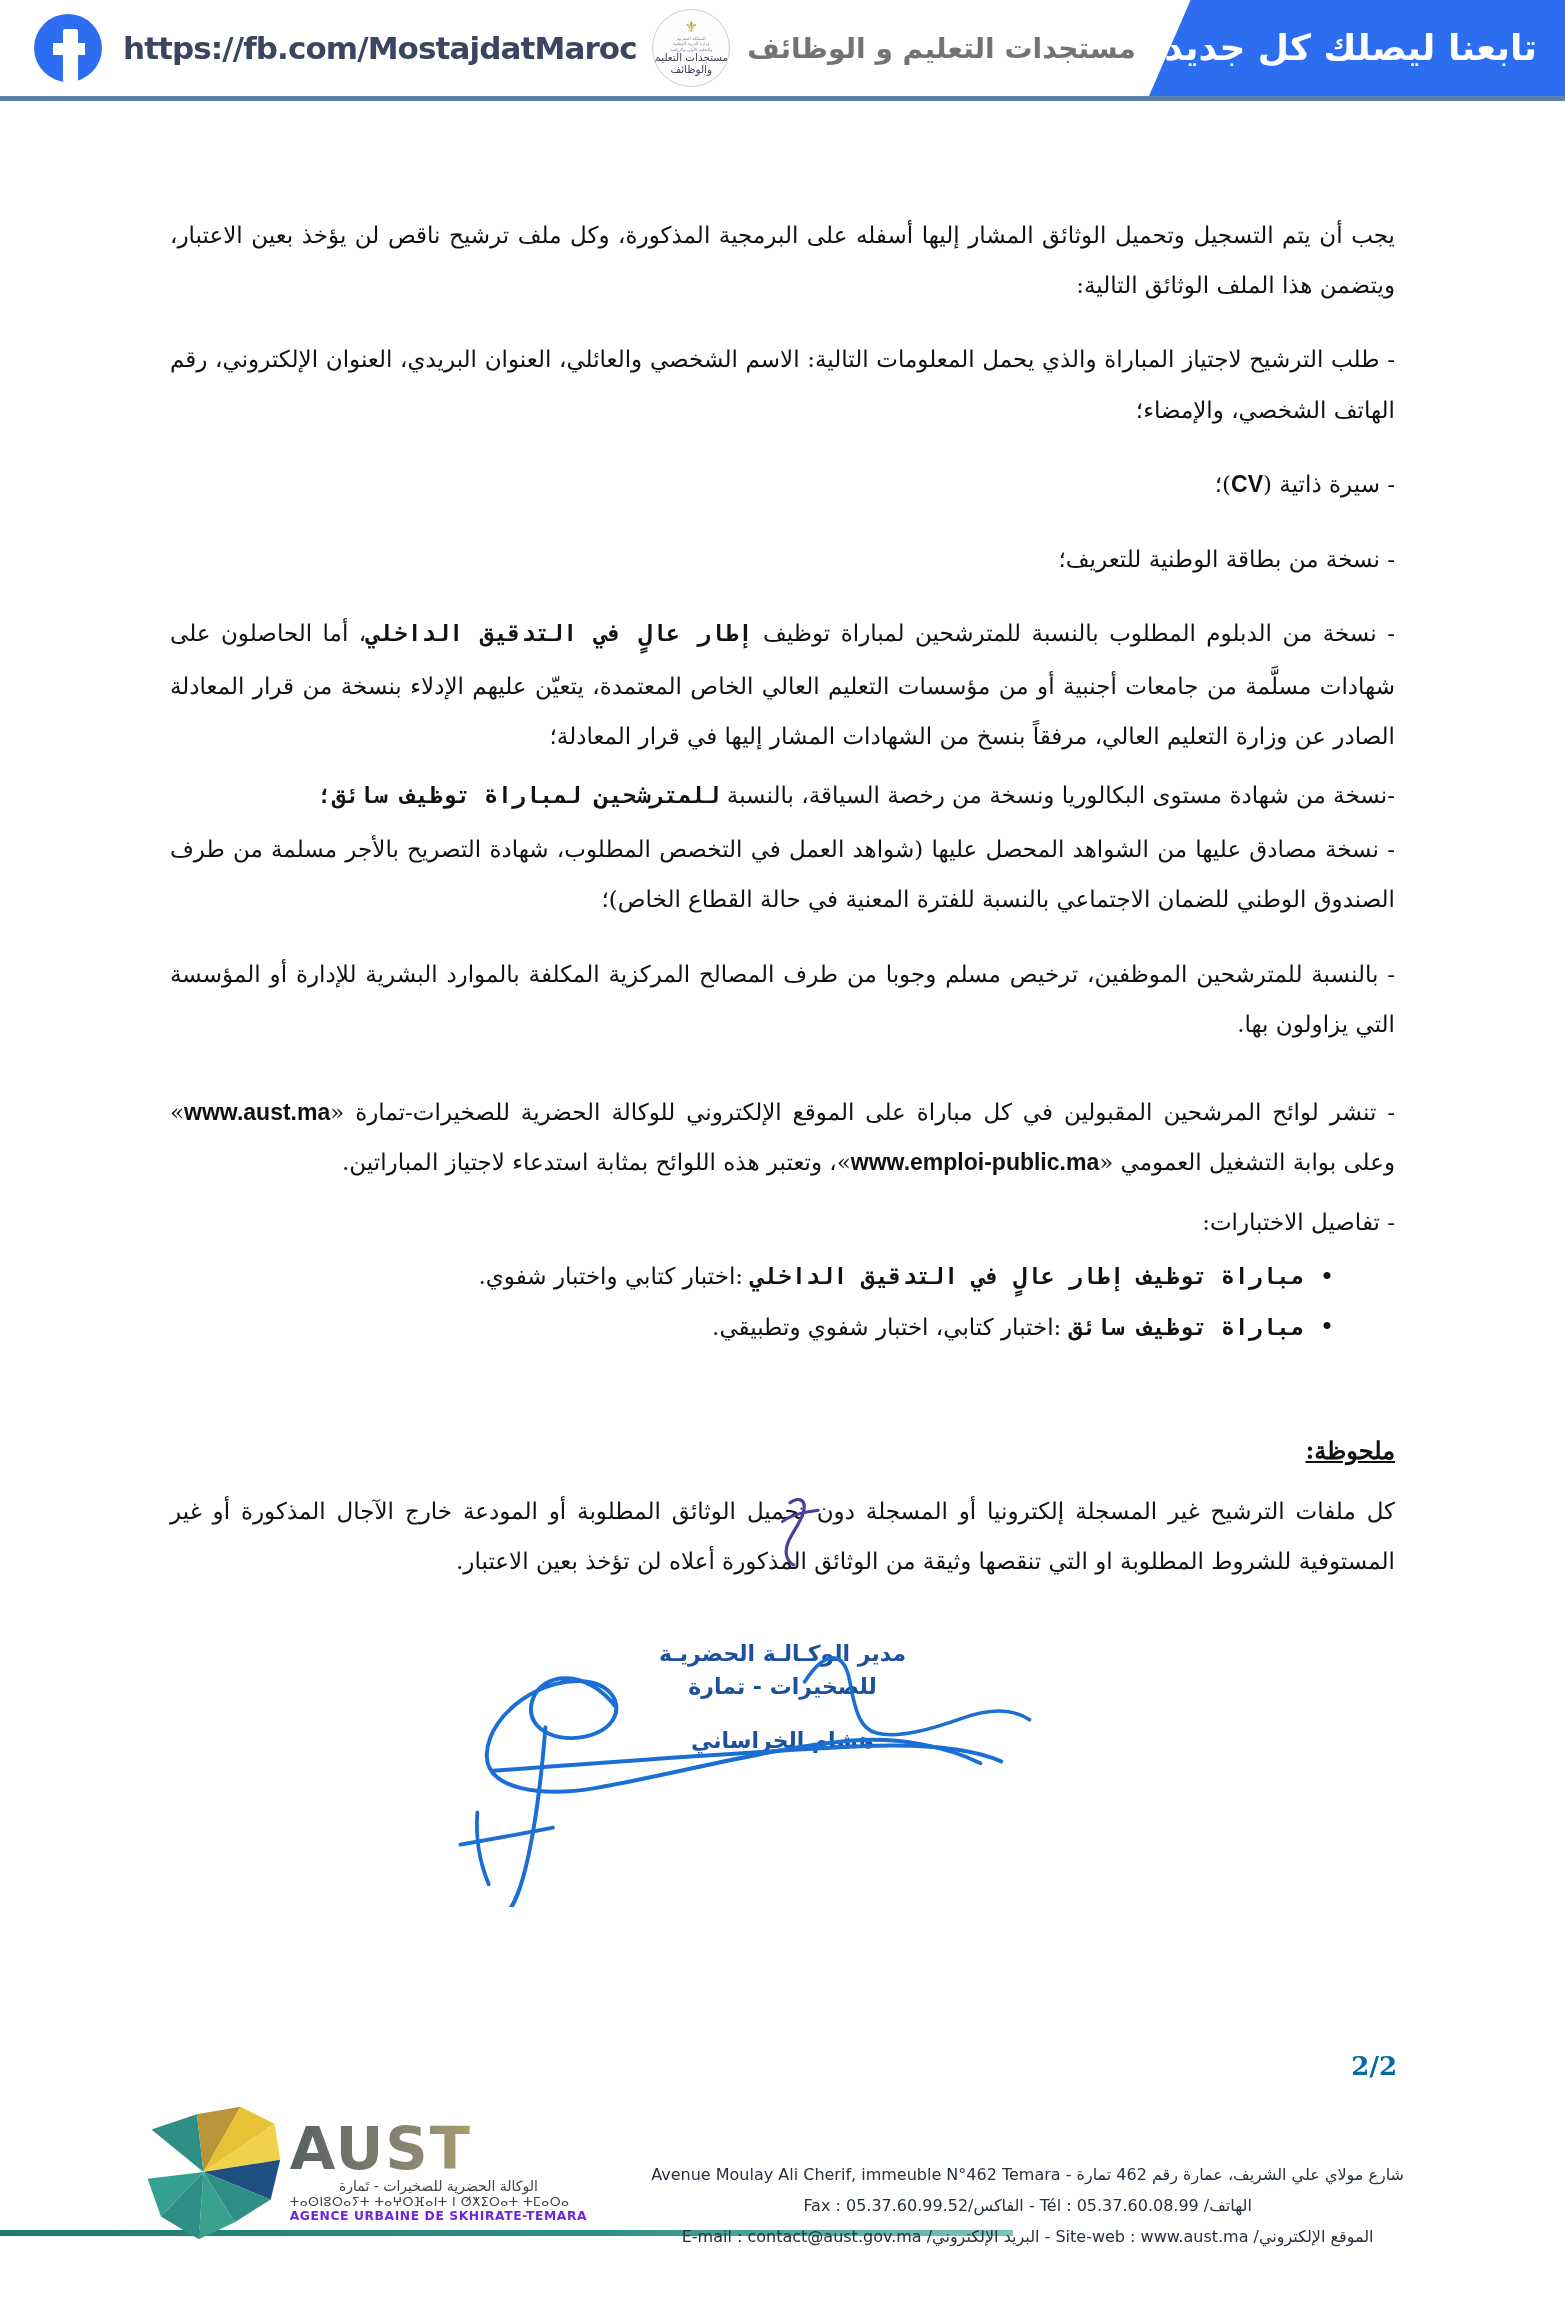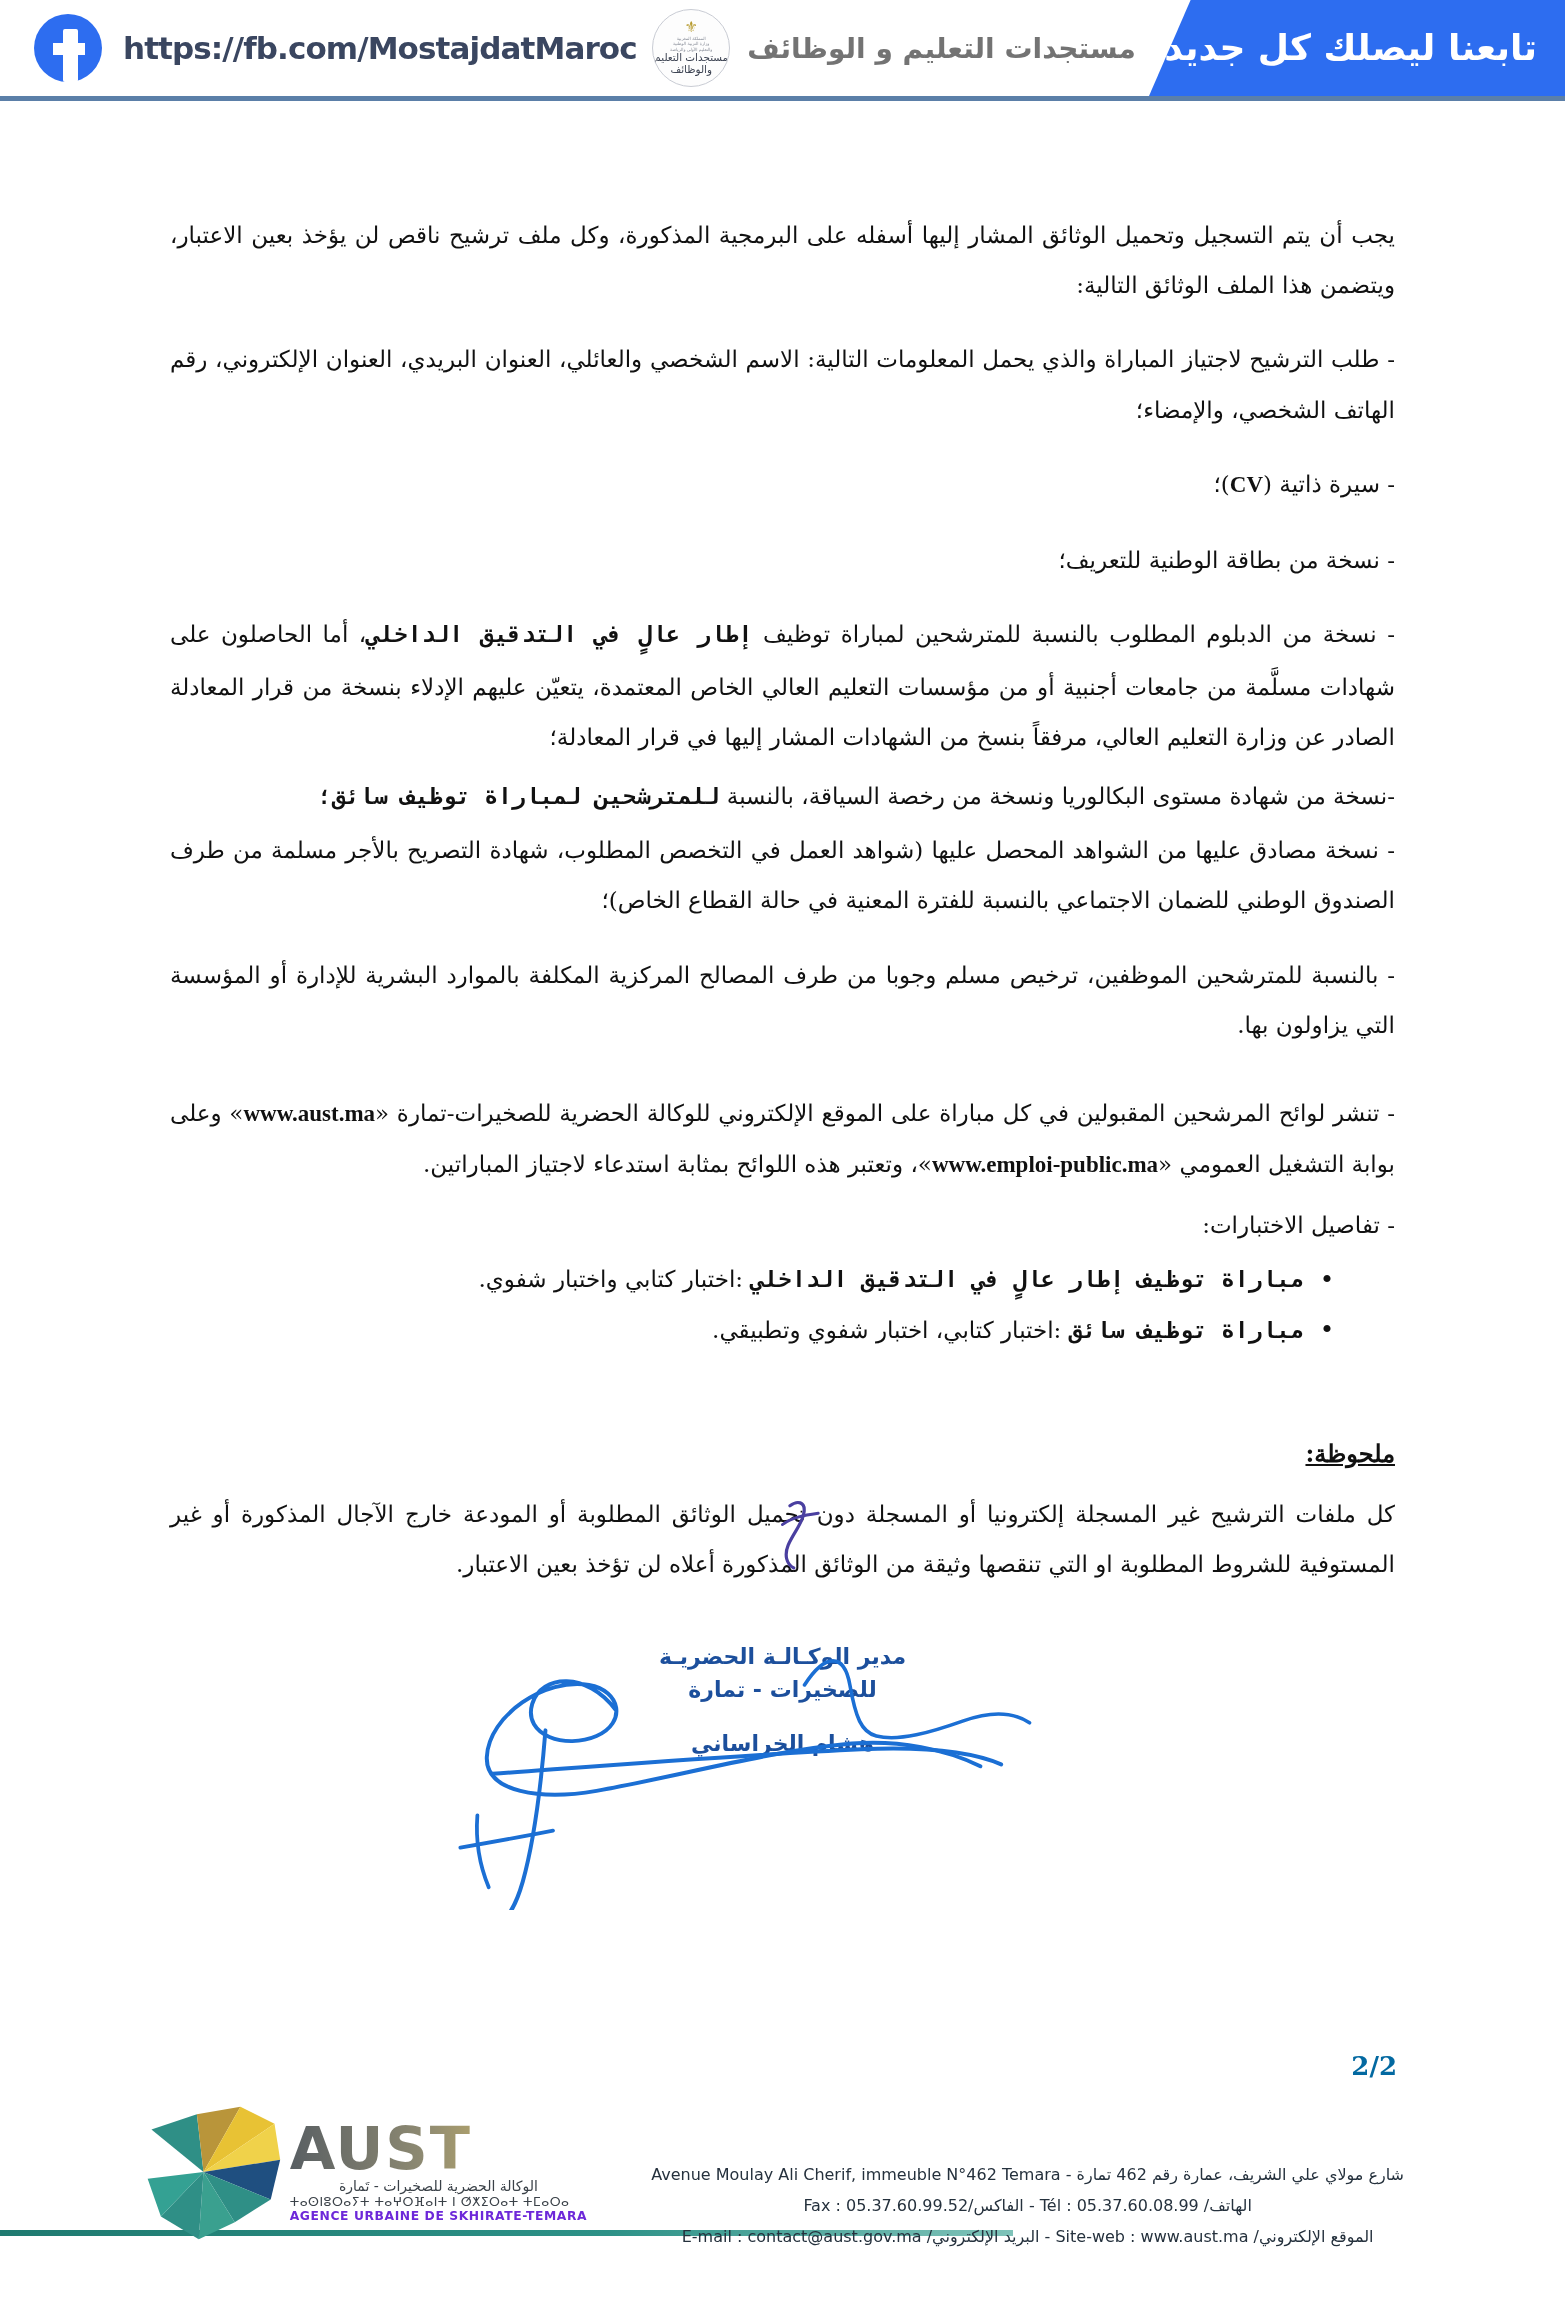--- a/index.html
+++ b/index.html
@@ -154,21 +154,21 @@
     margin-bottom: 9.5px;
   }
   .para.tight { margin-bottom: 1.9px; }
   .gap-sm { height: 15px; }
   .gap-md { height: 28px; }
   .gap-lg { height: 55px; }
 
   b, .b { font-weight: bold; font-family: Liberation Mono, monospace; }
 
   .latin {
-    font-family: Liberation Serif, serif;
+    font-family: Liberation Sans, sans-serif;
     font-weight: bold;
     direction: ltr;
     unicode-bidi: embed;
   }
 
   ul.checks {
     list-style: none;
     margin: 5.7px 57px 0 0;
     padding: 0;
   }

